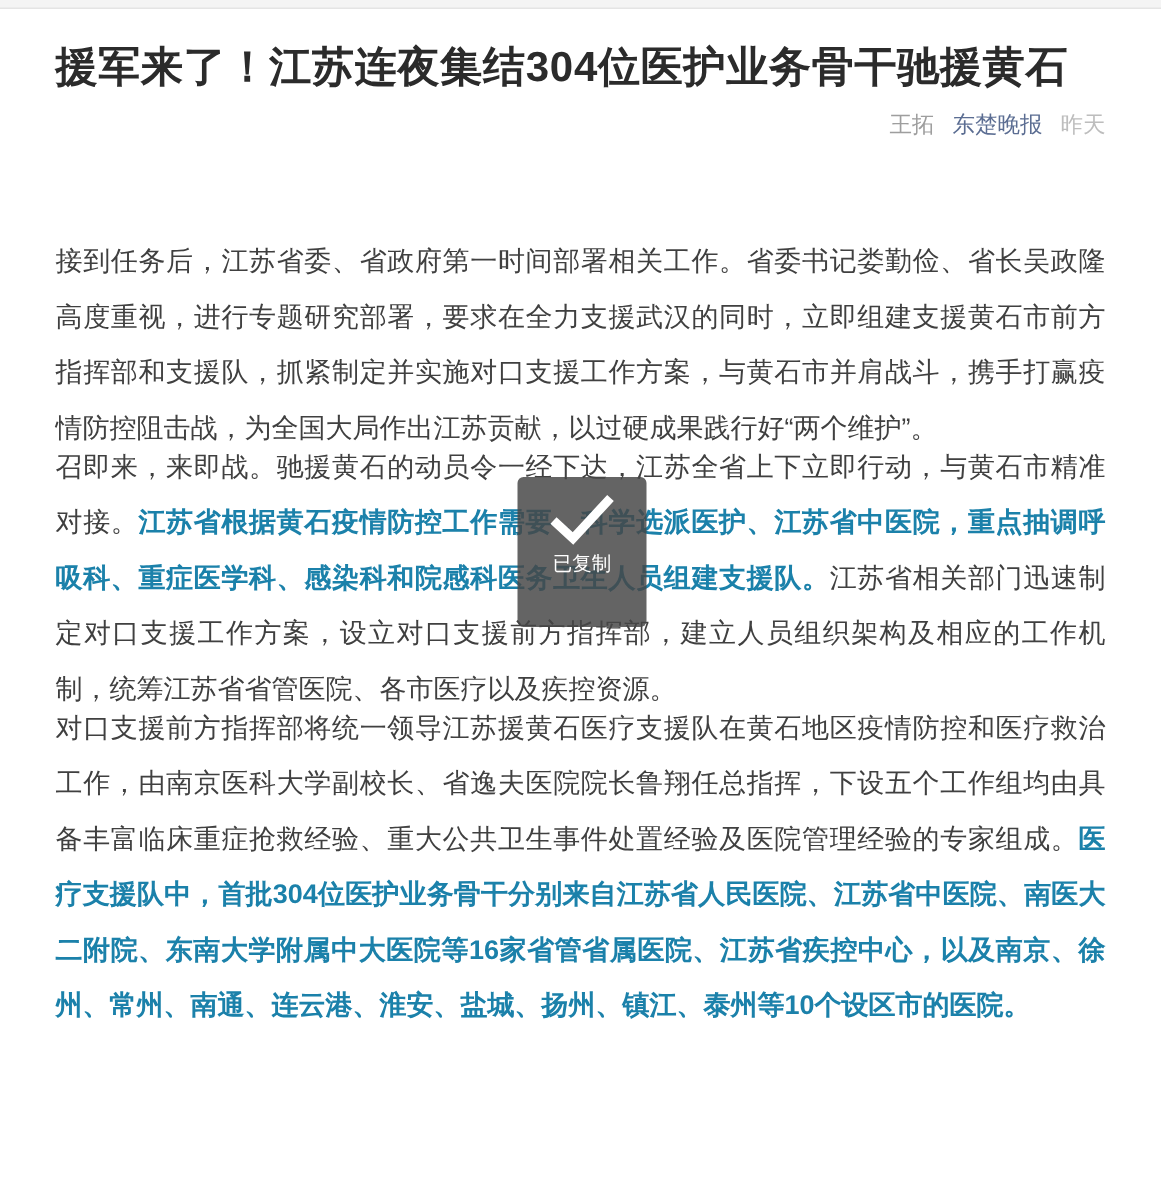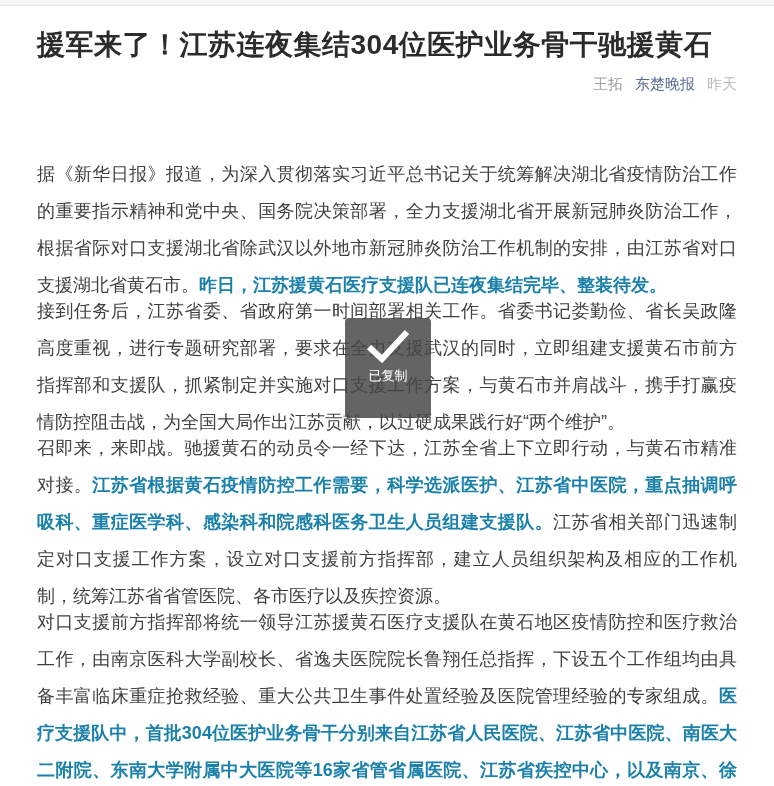--- a/index.html
+++ b/index.html
@@ -45,21 +45,20 @@
 </head>
 <body>
 
 <div class="top-strip"></div>
 
 <h1 class="article-title">援军来了！江苏连夜集结304位医护业务骨干驰援黄石</h1>
 
 <div class="meta"><span class="author">王拓</span><a class="account">东楚晚报</a><span class="date">昨天</span></div>
 
 <div class="article-body">
-  <p><span>据《新华日报》报道，为深入贯彻落实习近平总书记关于统筹解决湖北省疫情防治工作的重要指示精神和党中央、国务院决策部署，全力支援湖北省开展新冠肺炎防治工作，根据省际对口支援湖北省除武汉以外地市新冠肺炎防治工作机制的安排，由江苏省对口支援湖北省黄石市。</span><span class="hl">昨日，江苏援黄石医疗支援队已连夜集结完毕、整装待发。</span></p>
   <p><span>接到任务后，江苏省委、省政府第一时间部署相关工作。省委书记娄勤俭、省长吴政隆高度重视，进行专题研究部署，要求在全力支援武汉的同时，立即组建支援黄石市前方指挥部和支援队，抓紧制定并实施对口支援工作方案，与黄石市并肩战斗，携手打赢疫情防控阻击战，为全国大局作出江苏贡献，以过硬成果践行好“两个维护”。</span></p>
   <p><span>召即来，来即战。驰援黄石的动员令一经下达，江苏全省上下立即行动，与黄石市精准对接。</span><span class="hl">江苏省根据黄石疫情防控工作需要，科学选派医护、江苏省中医院，重点抽调呼吸科、重症医学科、感染科和院感科医务卫生人员组建支援队。</span><span>江苏省相关部门迅速制定对口支援工作方案，设立对口支援前方指挥部，建立人员组织架构及相应的工作机制，统筹江苏省省管医院、各市医疗以及疾控资源。</span></p>
   <p><span>对口支援前方指挥部将统一领导江苏援黄石医疗支援队在黄石地区疫情防控和医疗救治工作，由南京医科大学副校长、省逸夫医院院长鲁翔任总指挥，下设五个工作组均由具备丰富临床重症抢救经验、重大公共卫生事件处置经验及医院管理经验的专家组成。</span><span class="hl">医疗支援队中，首批304位医护业务骨干分别来自江苏省人民医院、江苏省中医院、南医大二附院、东南大学附属中大医院等16家省管省属医院、江苏省疾控中心，以及南京、徐州、常州、南通、连云港、淮安、盐城、扬州、镇江、泰州等10个设区市的医院。</span></p>
 </div>
 
 <div class="toast">
   <svg width="48" height="36" viewBox="0 0 48 36" aria-hidden="true">
     <polyline points="5,19 18,31 43,4" fill="none" stroke="#ffffff" stroke-width="6" stroke-linecap="butt" stroke-linejoin="miter"></polyline>
   </svg>
   <div class="toast-label">已复制</div>

